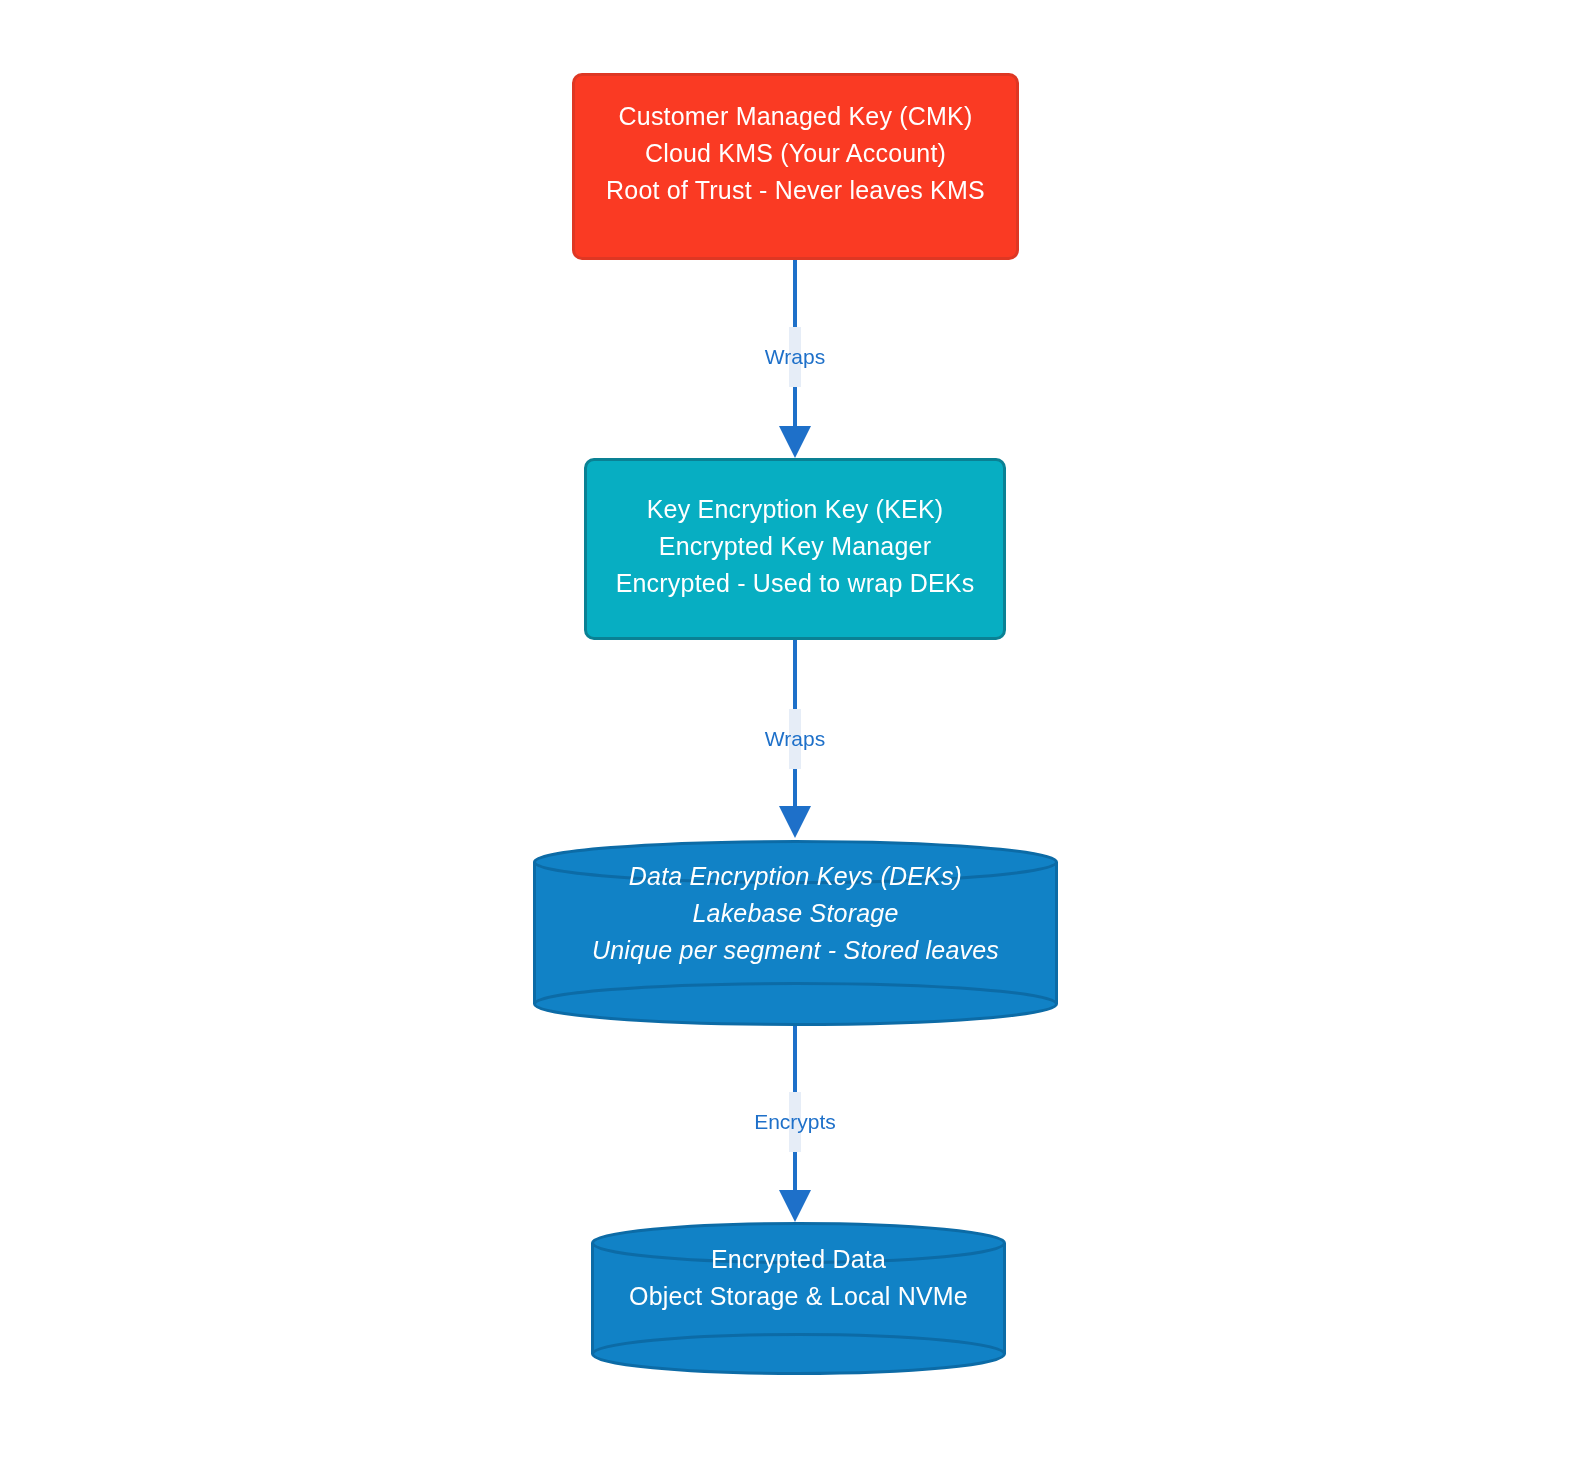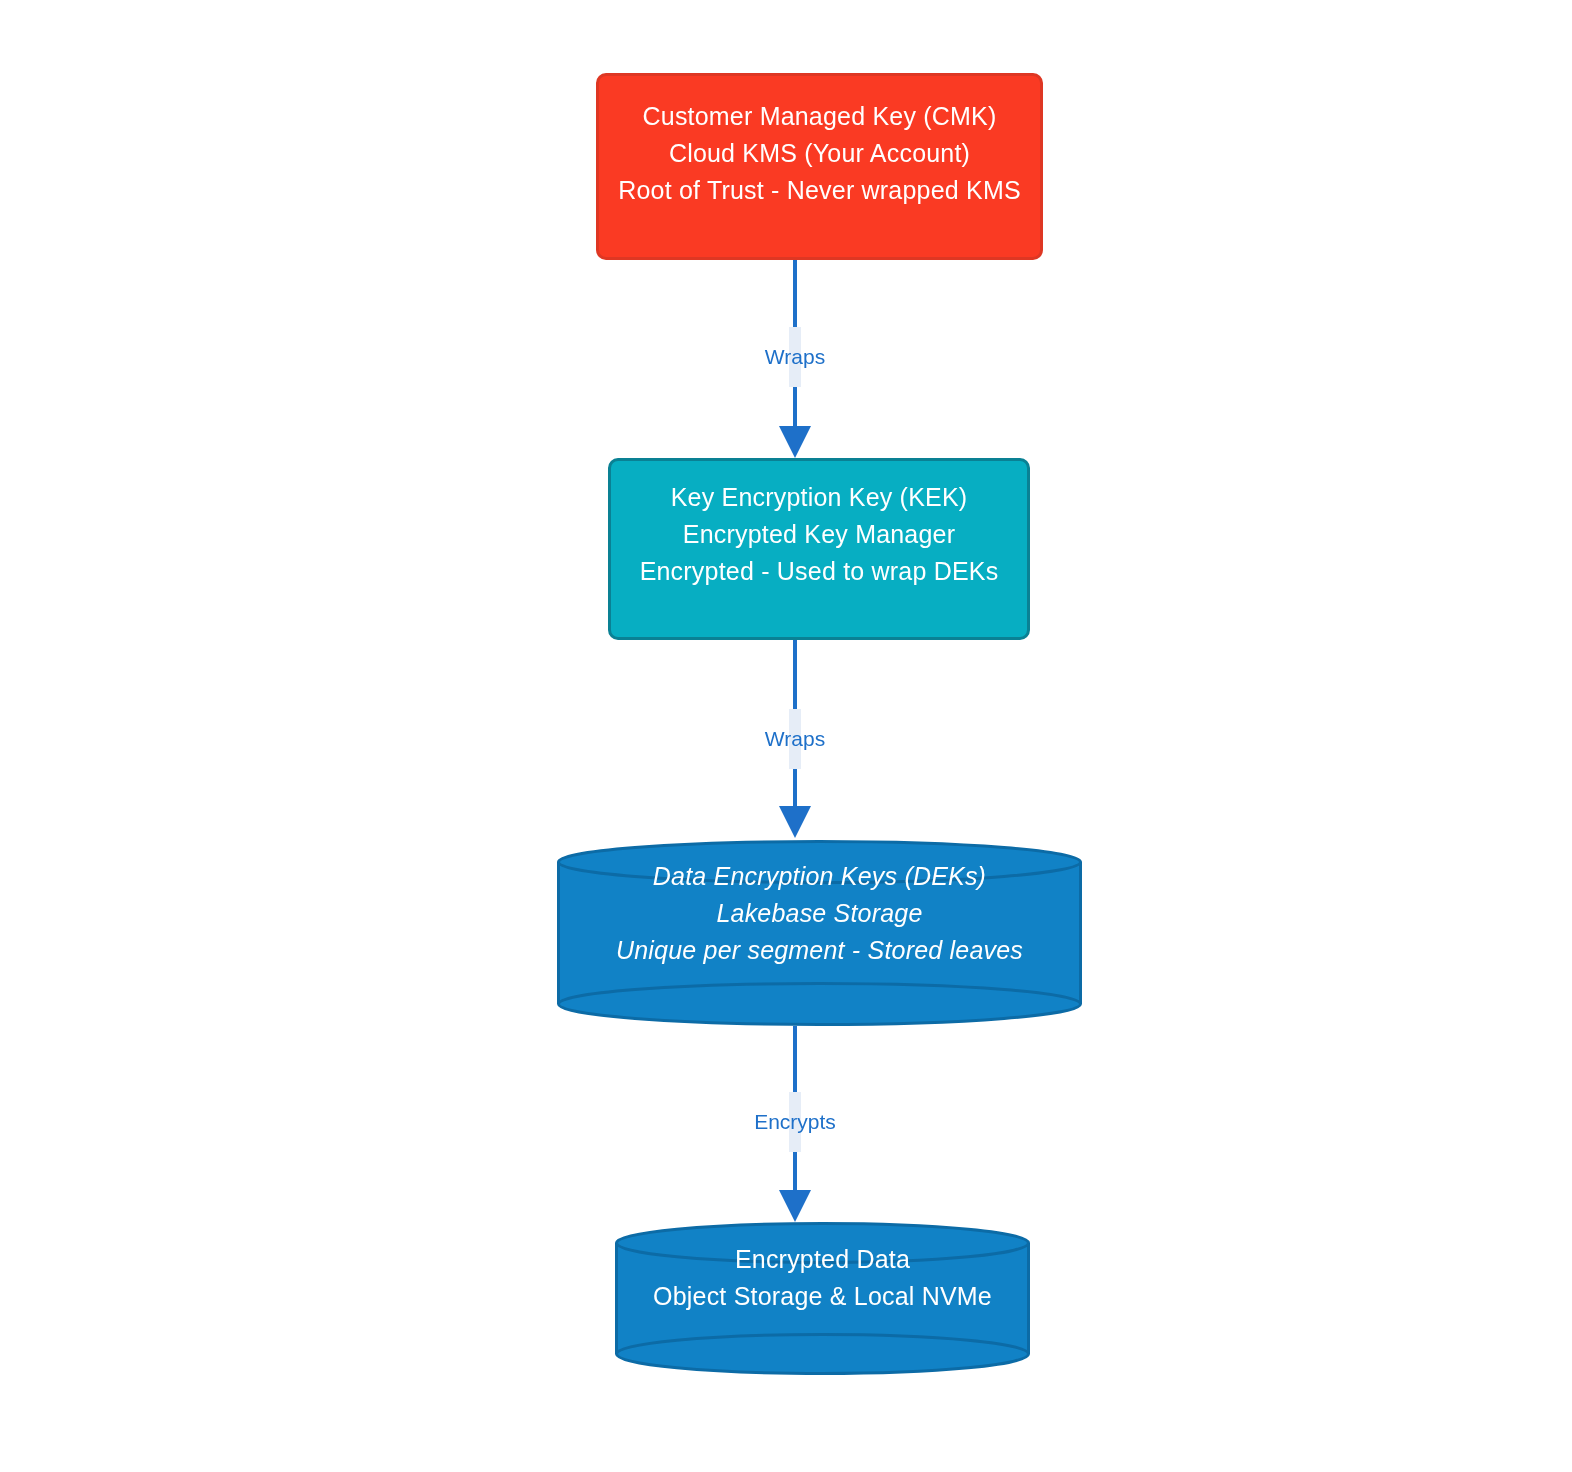--- a/index.html
+++ b/index.html
@@ -11,40 +11,40 @@
   }
   *{margin:0;padding:0;box-sizing:border-box;}
   html,body{background:var(--background);}
   body{
     font-family:"Liberation Sans","DejaVu Sans",sans-serif;
     width:1572px;height:1472px;position:relative;overflow:hidden;
   }
   .canvas{position:absolute;left:0;top:0;width:1572px;height:1472px;background:var(--background);}
 
   
-  .node{position:absolute;margin-left:24px;}
+  .node{position:absolute;}
   .node-label{
     position:absolute;left:0;top:0;right:0;
     text-align:center;color:var(--node-text);
     font-size:25px;line-height:37px;font-weight:500;
     letter-spacing:0.2px;
   }
   .rounded-rect{
     border-radius:10px;border:3px solid;
   }
   .node-cmk{
     left:572px;top:73px;width:447px;height:187px;
     background:var(--cmk-fill);border-color:var(--cmk-stroke);
   }
   .node-cmk .node-label{padding-top:22px;}
   .node-kek{
     left:584px;top:458px;width:422px;height:182px;
     background:var(--kek-fill);border-color:var(--kek-stroke);
   }
-  .node-kek .node-label{padding-top:18px;}
+  .node-kek .node-label{padding-top:30px;}
 
   .node-deks{left:533px;top:840px;width:525px;height:186px;}
   .node-deks .node-label{padding-top:18px;font-style:italic;}
   .node-enc{left:588px;top:1222px;width:421px;height:153px;}
   .node-enc .node-label{padding-top:19px;}
 
   .cyl-svg{position:absolute;left:0;top:0;width:100%;height:100%;display:block;}
   .cyl-body{fill:var(--cyl-fill);stroke:none;}
   .cyl-shape{fill:var(--cyl-fill);stroke:var(--cyl-stroke);stroke-width:3;}
   .cyl-side{stroke:var(--cyl-stroke);stroke-width:3;}
@@ -88,21 +88,21 @@
 </style>
 </head>
 <body>
 
 <div class="canvas">
 
   <div class="node rounded-rect node-cmk">
     <div class="node-label">
       <div>Customer Managed Key (CMK)</div>
       <div>Cloud KMS (Your Account)</div>
-      <div>Root of Trust - Never wrapped KMS</div>
+      <div>Root of Trust - Never leaves KMS</div>
     </div>
   </div>
 
   <div class="edge edge1">
     <div class="edge-line"></div>
     <div class="edge-arrow"></div>
     <div class="edge-strip"></div>
     <div class="edge-label">Wraps</div>
   </div>
 

